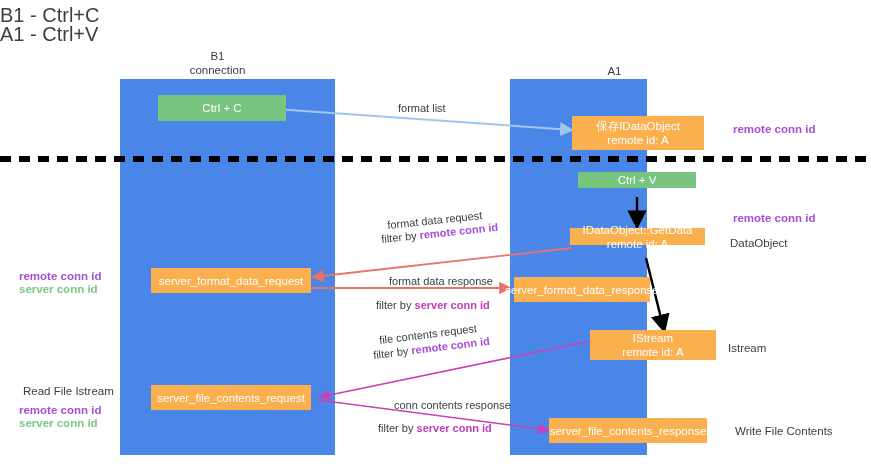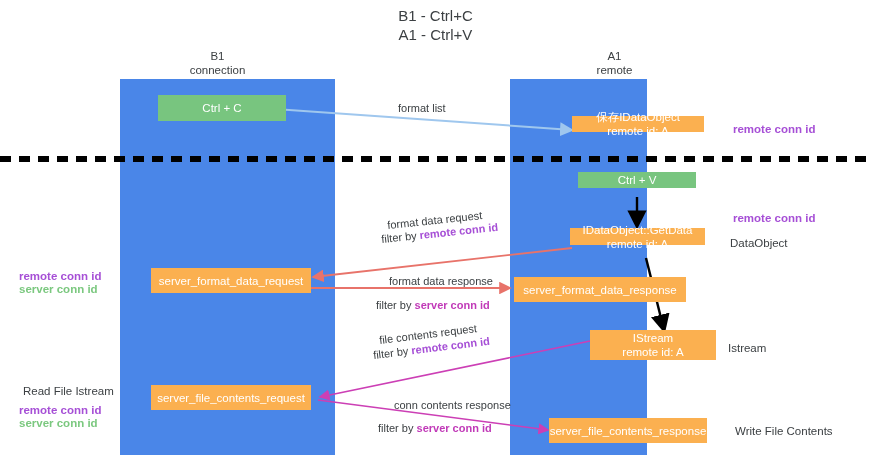--- a/index.html
+++ b/index.html
@@ -6,21 +6,21 @@
   body{
     width:871px;height:467px;position:relative;overflow:hidden;
     font-family:"Liberation Sans","DejaVu Sans",sans-serif;
     color:#3c4043;
   }
   #stage{position:absolute;inset:0;}
 
   
   .title{
     position:absolute;left:0;right:0;top:6px;
-    text-align:center;font-size:15px;line-height:19px;color:#3c4043;
+    text-align:left;font-size:20px;line-height:19px;color:#3c4043;
   }
 
   
   .colhead{
     position:absolute;text-align:center;font-size:11.5px;line-height:14px;color:#3c4043;
   }
 
   
   .lane{position:absolute;background:#4a86e8;}
 
@@ -64,21 +64,21 @@
 
   <div class="title">
     <div>B1 - Ctrl+C</div>
     <div>A1 - Ctrl+V</div>
   </div>
 
   <div class="colhead" style="left:155px;top:49px;width:125px;">
     <div>B1</div>
     <div>connection</div>
   </div>
-  <div class="colhead" style="left:552px;top:49px;width:125px;">
+  <div class="colhead" style="left:552px;top:64px;width:125px;">
     <div>A1</div>
     <div>remote</div>
   </div>
 
   <div class="lane" style="left:120px;top:79px;width:215px;height:376px;"></div>
   <div class="lane" style="left:510px;top:79px;width:137px;height:376px;"></div>
 
   <svg class="overlay" viewBox="0 0 871 467">
     <defs>
       <marker id="ar-blue" markerWidth="7" markerHeight="7" refX="6" refY="3.5" orient="auto">
@@ -107,39 +107,39 @@
 
     <line x1="590" y1="341" x2="320" y2="397" stroke="#cc3fb5" stroke-width="1.6" marker-end="url(#ar-mag)"></line>
 
     <line x1="318" y1="400" x2="548" y2="430" stroke="#cc3fb5" stroke-width="1.6" marker-end="url(#ar-mag)"></line>
   </svg>
 
   <div class="box green" style="left:158px;top:95px;width:128px;height:26px;">
     <span>Ctrl + C</span>
   </div>
 
-  <div class="box orange" style="left:572px;top:116px;width:132px;height:16px;flex-direction:column;text-align:right;">
+  <div class="box orange" style="left:572px;top:116px;width:132px;height:34px;flex-direction:column;text-align:right;">
     <span>保存IDataObject</span>
     <span>remote id: A</span>
   </div>
 
   <div class="box green" style="left:578px;top:172px;width:118px;height:16px;">
     <span>Ctrl + V</span>
   </div>
 
   <div class="box orange" style="left:570px;top:228px;width:135px;height:17px;flex-direction:column;">
     <span>IDataObject::GetData</span>
     <span>remote id: A</span>
   </div>
 
   <div class="box orange" style="left:151px;top:268px;width:160px;height:25px;">
     <span>server_format_data_request</span>
   </div>
 
-  <div class="box orange" style="left:514px;top:277px;width:172px;height:25px;">
+  <div class="box orange" style="left:514px;top:277px;width:136px;height:25px;">
     <span>server_format_data_response</span>
   </div>
 
   <div class="box orange" style="left:590px;top:330px;width:126px;height:30px;flex-direction:column;">
     <span>IStream</span>
     <span>remote id: A</span>
   </div>
 
   <div class="box orange" style="left:549px;top:418px;width:158px;height:25px;">
     <span>server_file_contents_response</span>

